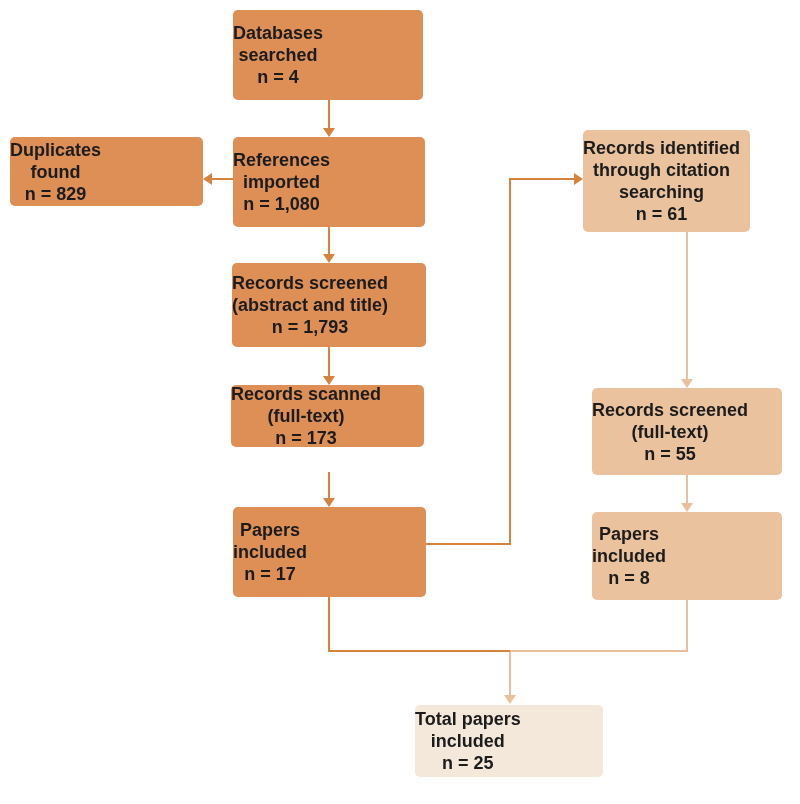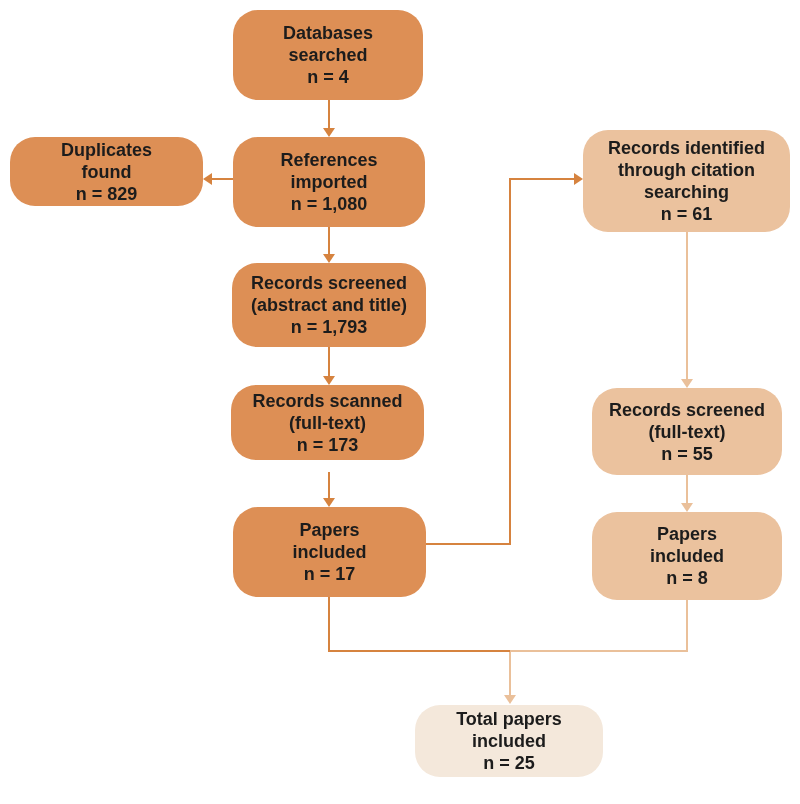--- a/index.html
+++ b/index.html
@@ -10,24 +10,24 @@
   .canvas {
     position: relative;
     width: 800px;
     height: 804px;
     background: var(--background, #ffffff);
     font-family: "Liberation Sans", sans-serif;
     overflow: hidden;
   }
   .node {
     position: absolute;
-    border-radius: 25px;
+    border-radius: 5px;
     display: flex;
     align-items: center;
-    justify-content: center;
+    justify-content: flex-start;
     text-align: center;
     box-sizing: border-box;
   }
   .node.dark  { background: var(--box-dark); }
   .node.light { background: var(--box-light); }
   .node.cream { background: var(--box-cream); }
   .node-label {
     font-weight: bold;
     font-size: 18px;
     line-height: 22px;
@@ -67,33 +67,33 @@
 imported
 n = 1,080</div>
   </div>
 
   <div class="node dark" style="left:232px; top:263px; width:194px; height:84px">
     <div class="node-label">Records screened
 (abstract and title)
 n = 1,793</div>
   </div>
 
-  <div class="node dark" style="left:231px; top:385px; width:193px; height:75px">
+  <div class="node dark" style="left:231px; top:385px; width:193px; height:62px">
     <div class="node-label">Records scanned
 (full-text)
 n = 173</div>
   </div>
 
   <div class="node dark" style="left:233px; top:507px; width:193px; height:90px">
     <div class="node-label">Papers
 included
 n = 17</div>
   </div>
 
-  <div class="node light" style="left:583px; top:130px; width:207px; height:102px">
+  <div class="node light" style="left:583px; top:130px; width:167px; height:102px">
     <div class="node-label">Records identified
 through citation
 searching
 n = 61</div>
   </div>
 
   <div class="node light" style="left:592px; top:388px; width:190px; height:87px">
     <div class="node-label">Records screened
 (full-text)
 n = 55</div>

